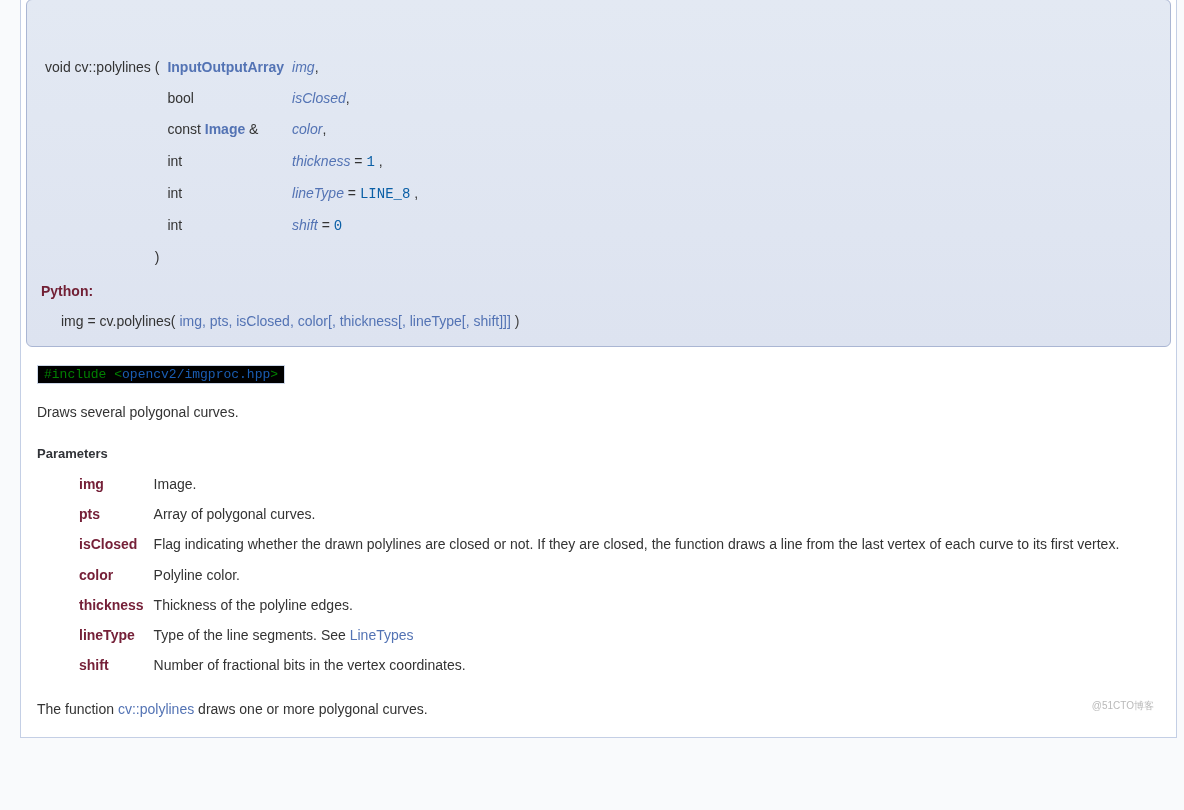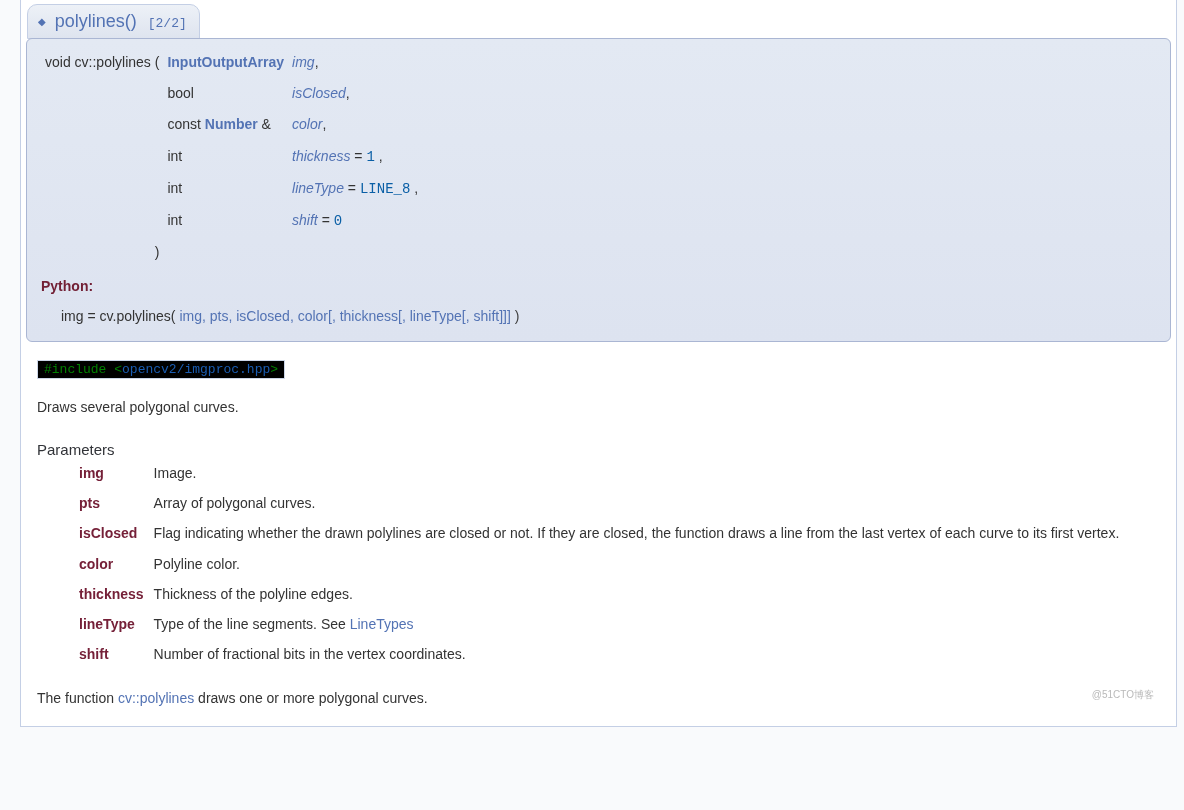--- a/index.html
+++ b/index.html
@@ -47,21 +47,21 @@
   }
   .proto-block {
     background: linear-gradient(180deg, #e3e9f3 0%, #dde3f0 100%);
     border: 1px solid #aab6d3;
     border-radius: 6px;
     margin: -1px 5px 0 5px;
     padding: 8px 0 12px 0;
     line-height: 1.8;
     position: relative;
   }
-  table.proto { border-collapse: collapse; margin-left: 14px; }
+  table.proto { border-collapse: collapse; margin-left: 14px; margin-top: 44px; }
   table.proto td { padding: 3px 4px; white-space: nowrap; vertical-align: top; font-size:14px; }
   .paramtype a { color: #5373b4; font-weight: bold; text-decoration: none; }
   .plain { color: #333; }
   .paramname { color: #5373b4; }
   .paramname em { color: #5373b4; font-style: italic; }
   .defval .lit { font-family: 'Courier New', monospace; color: #0a5fa6; }
   .comma { color: #333; }
 
   .python-label {
     color: #722035;
@@ -92,24 +92,25 @@
   }
   .include-line .kw { color: #008000; }
   .include-line .path { color: #1a5db3; }
 
   .plaintext {
     margin-top: 20px;
     color: #333;
   }
 
   .params-heading {
-    font-weight: normal;
+    font-weight: bold;
     color: #313338;
-    font-size: 15px;
+    font-size: 13px;
     margin-top: 26px;
+    margin-bottom: 8px;
   }
 
   table.params {
     border-collapse: collapse;
     margin-left: 42px;
     width: 1075px;
   }
   table.params td {
     padding: 5px 8px 5px 0;
     vertical-align: top;
@@ -128,44 +129,39 @@
     bottom: 4px;
     color: #b9b9b9;
     font-size: 10px;
   }
 </style>
 </head>
 <body>
 
 <div class="container">
 
-  <div class="memtitle">
-    <span class="diamond">◆</span>
-    <a href="#" class="permalink">polylines()</a>
-    <span class="overload">[2/2]</span>
-  </div>
 
   <div class="proto-block">
     <table class="proto">
       <tbody>
           <tr>
         <td class="plain">
           <span>void</span> <span>cv::polylines</span> <span>(</span>
         </td>
         <td class="paramtype"><a href="#">InputOutputArray</a></td>
         <td class="paramname"><em>img</em><span class="comma">,</span></td>
       </tr>
       <tr>
         <td></td>
         <td class="plain">bool</td>
         <td class="paramname"><em>isClosed</em><span class="comma">,</span></td>
       </tr>
       <tr>
         <td></td>
-        <td class="paramtype"><span class="plain">const </span><a href="#">Number</a><span class="plain"> &amp;</span></td>
+        <td class="paramtype"><span class="plain">const </span><a href="#">Image</a><span class="plain"> &amp;</span></td>
         <td class="paramname"><em>color</em><span class="comma">,</span></td>
       </tr>
       <tr>
         <td></td>
         <td class="plain">int</td>
         <td class="paramname"><em>thickness</em><span class="defval"><span class="comma"> = </span><span class="lit">1</span></span><span class="comma"> ,</span></td>
       </tr>
       <tr>
         <td></td>
         <td class="plain">int</td>

